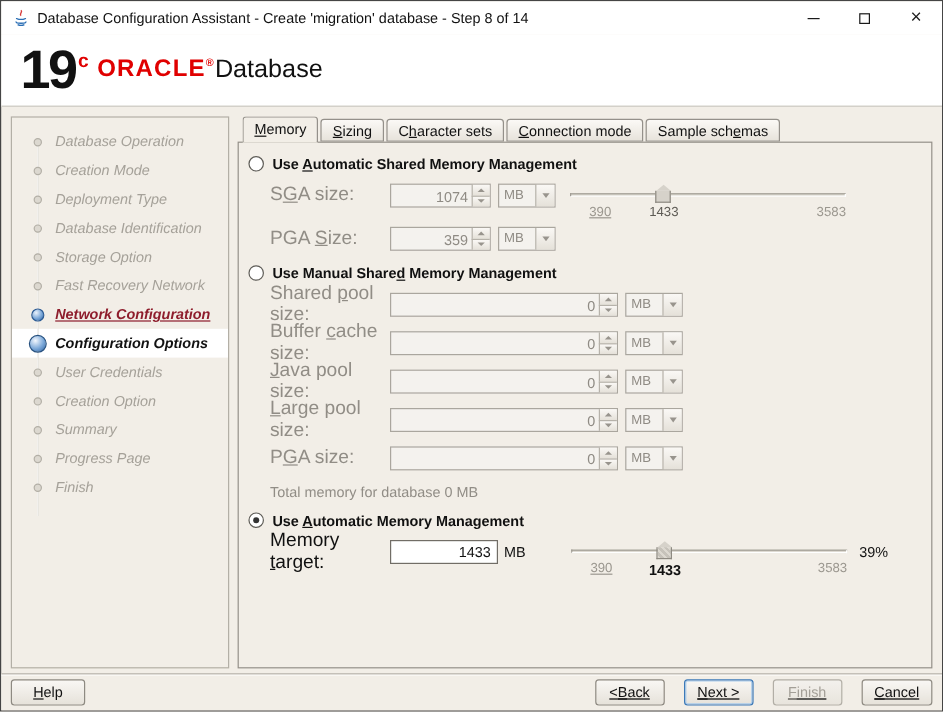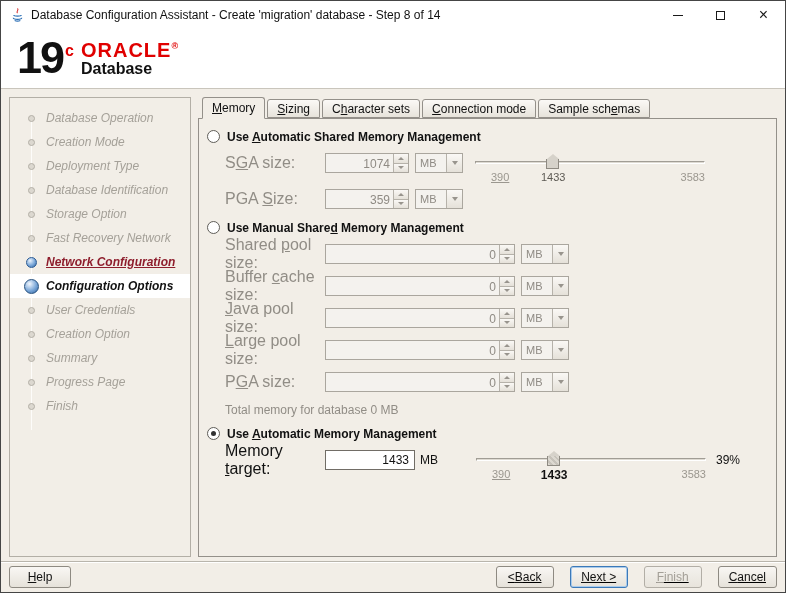--- a/index.html
+++ b/index.html
@@ -16,24 +16,24 @@
   .glyph-min{width:10px;height:1px;background:#1a1a1a;}
   .glyph-max{width:9px;height:9px;border:1px solid #1a1a1a;}
   .glyph-close{font-size:16px;color:#1a1a1a;line-height:1;}
 
   
   .header{height:60px;background:#fff;border-bottom:1px solid #c9c5bc;display:flex;align-items:center;justify-content:space-between;padding:0 16px;flex:none;}
   .page-title{font-size:13.5px;font-weight:bold;color:#111;}
   .logo{display:flex;align-items:center;gap:7px;}
   .logo-19{font-size:45px;font-weight:bold;color:#111;line-height:.85;letter-spacing:-2px;}
   .logo-c{position:relative;top:-17px;font-size:16px;color:#e00000;font-weight:bold;letter-spacing:0;margin-left:2px;}
-  .logo-stack{display:flex;flex-direction:column;line-height:1.05;}
+  .logo-stack{display:flex;flex-direction:row;line-height:1.05;}
   .logo-oracle{color:#e00000;font-weight:bold;font-size:20px;letter-spacing:1px;}
   .logo-reg{font-size:9px;vertical-align:super;}
-  .logo-db{color:#111;font-weight:bold;font-size:16px;}
+  .logo-db{color:#111;font-weight:normal;font-size:21px;}
 
   
   .bodyarea{flex:1;display:flex;gap:7px;padding:8px 8px 4px;min-height:0;}
   .sidebar{width:182px;border:1px solid #b3afa6;position:relative;flex:none;padding-top:8px;font-style:italic;}
   .rail{position:absolute;left:21px;top:20px;height:312px;width:1px;background:#b9b5ac;border-right:1px solid #fdfcfa;z-index:1;}
   .step{height:24px;display:flex;align-items:center;position:relative;padding-left:36px;font-size:12px;white-space:nowrap;}
   .step.pending{color:#a5a199;}
   .step.visited{color:#8e1d2c;font-weight:bold;text-decoration:underline;}
   .step.current{background:#fff;color:#111;font-weight:bold;}
   .dot{position:absolute;z-index:2;border-radius:50%;}

